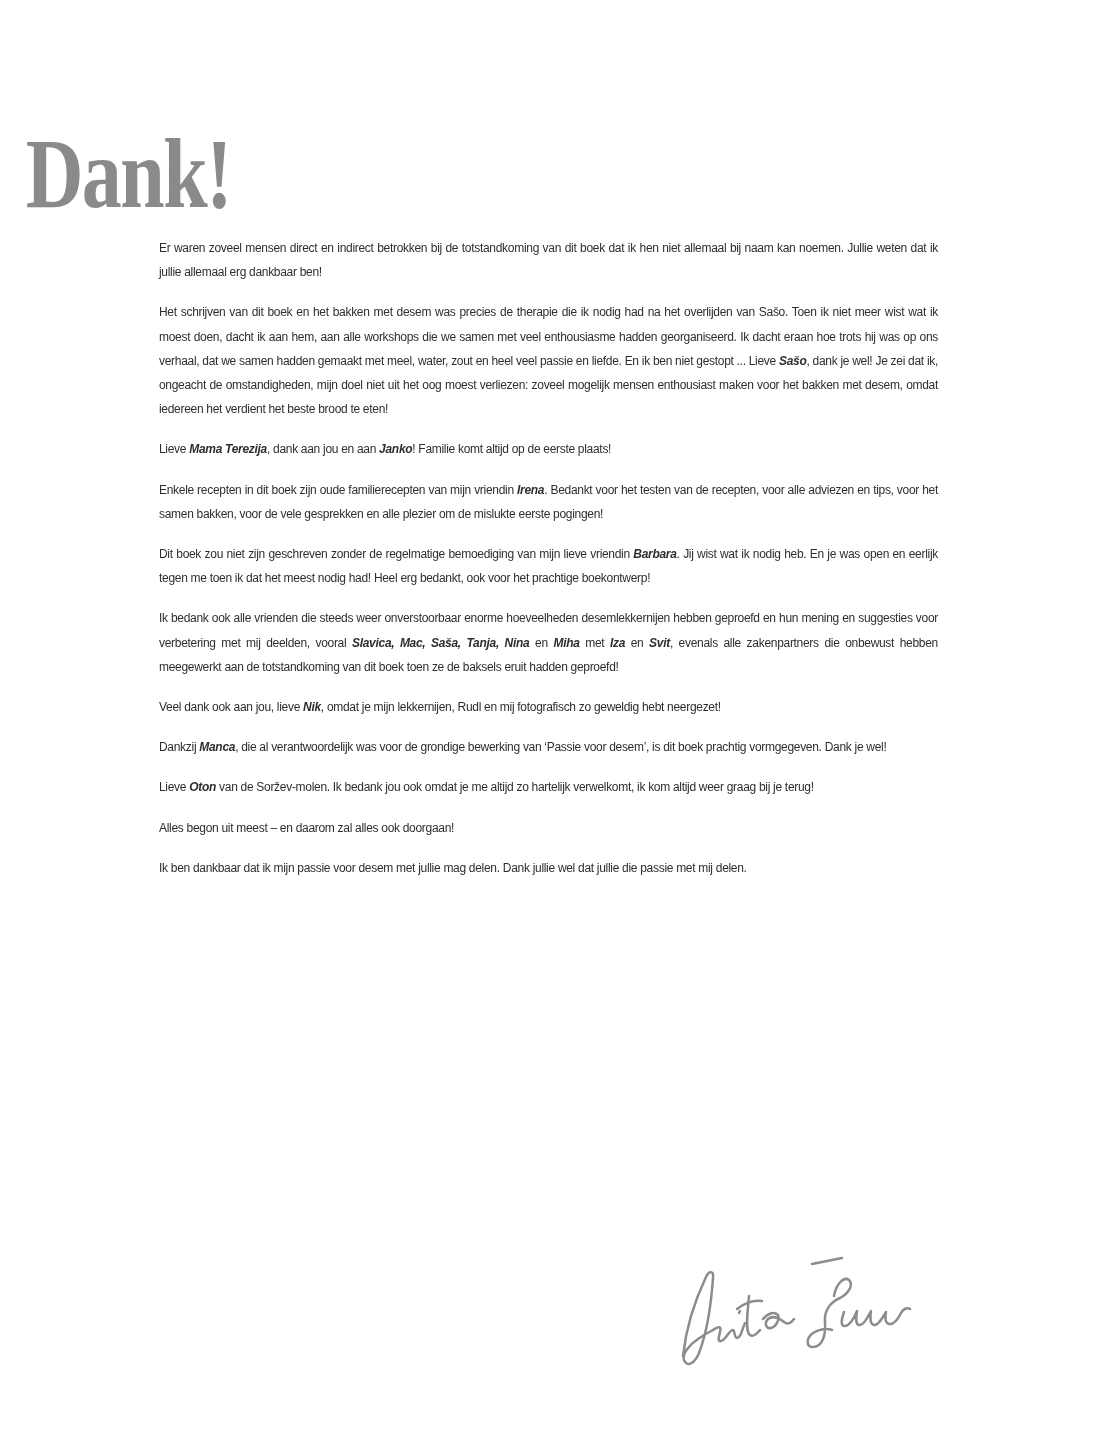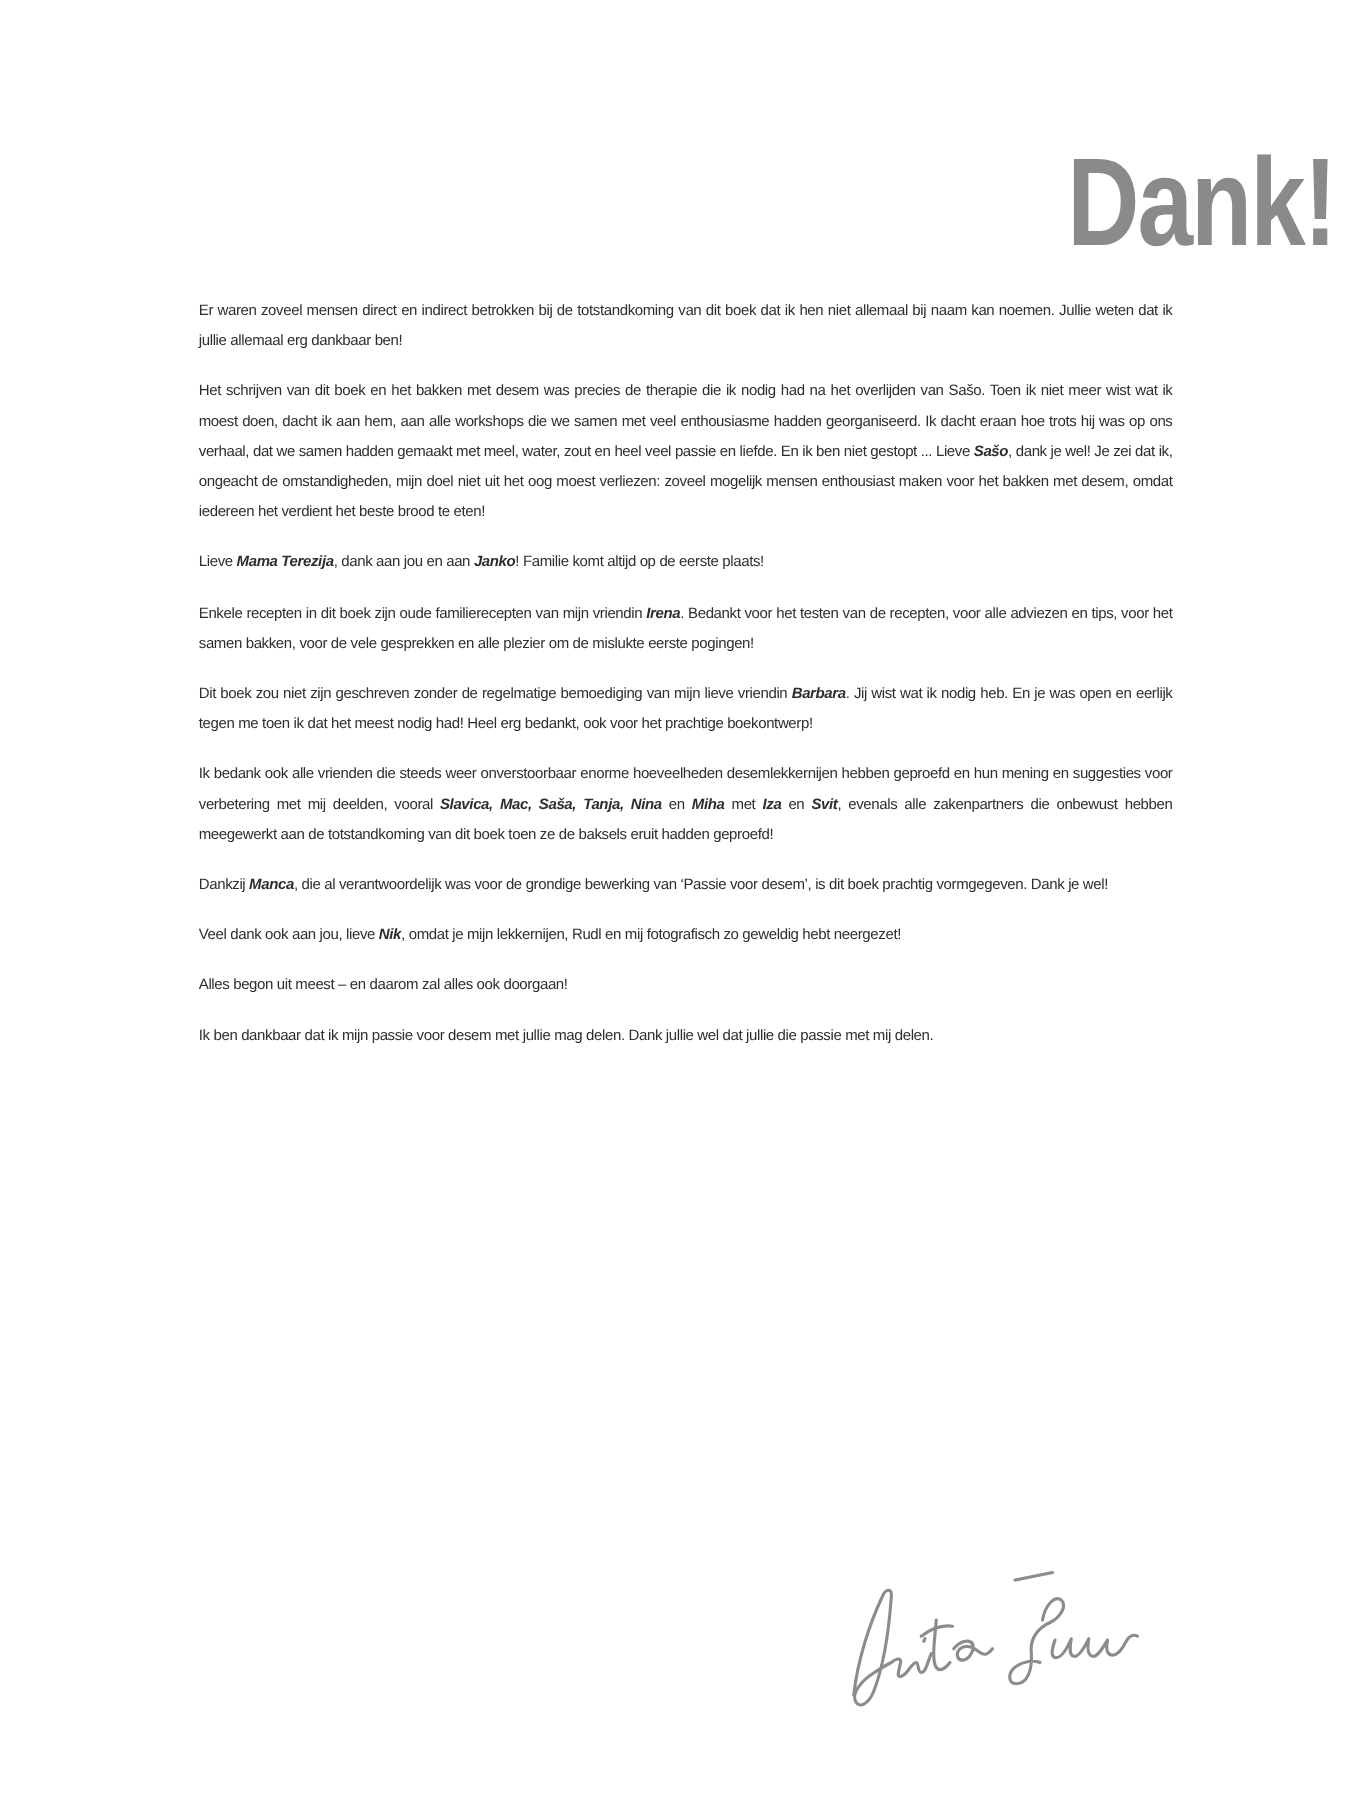--- a/index.html
+++ b/index.html
@@ -6,25 +6,26 @@
   .page {
     position: relative;
     width: 1095px;
     height: 1440px;
     background: #ffffff;
     overflow: hidden;
     font-family: "Liberation Sans", "DejaVu Sans", sans-serif;
   }
   .title-wrap {
     position: absolute;
-    top: 112px;
+    top: 124px;
     left: 0;
     width: 100%;
-    text-align: right;
+    text-align: left;
     line-height: 1;
+    font-family: Liberation Serif, serif;
   }
   .title {
     display: inline-block;
     font-size: 100px;
     font-weight: 700;
     letter-spacing: -2px;
     color: var(--title-color, #8a8a8a);
     transform: scaleX(0.80);
     transform-origin: 50% 50%;
     white-space: nowrap;
@@ -69,22 +70,23 @@
     <span class="title">Dank!</span>
   </div>
 
   <div class="text-col">
       <p>Er waren zoveel mensen direct en indirect betrokken bij de totstandkoming van dit boek dat ik hen niet allemaal bij naam kan noemen. Jullie weten dat ik jullie allemaal erg dankbaar ben!</p>
       <p>Het schrijven van dit boek en het bakken met desem was precies de therapie die ik nodig had na het overlijden van Sašo. Toen ik niet meer wist wat ik moest doen, dacht ik aan hem, aan alle workshops die we samen met veel enthousiasme hadden georganiseerd. Ik dacht eraan hoe trots hij was op ons verhaal, dat we samen hadden gemaakt met meel, water, zout en heel veel passie en liefde. En ik ben niet gestopt ... Lieve <strong class="nm">Sašo</strong>, dank je wel! Je zei dat ik, ongeacht de omstandigheden, mijn doel niet uit het oog moest verliezen: zoveel mogelijk mensen enthousiast maken voor het bakken met desem, omdat iedereen het verdient het beste brood te eten!</p>
       <p>Lieve <strong class="nm">Mama Terezija</strong>, dank aan jou en aan <strong class="nm">Janko</strong>! Familie komt altijd op de eerste plaats!</p>
       <p>Enkele recepten in dit boek zijn oude familierecepten van mijn vriendin <strong class="nm">Irena</strong>. Bedankt voor het testen van de recepten, voor alle adviezen en tips, voor het samen bakken, voor de vele gesprekken en alle plezier om de mislukte eerste pogingen!</p>
       <p>Dit boek zou niet zijn geschreven zonder de regelmatige bemoediging van mijn lieve vriendin <strong class="nm">Barbara</strong>. Jij wist wat ik nodig heb. En je was open en eerlijk tegen me toen ik dat het meest nodig had! Heel erg bedankt, ook voor het prachtige boekontwerp!</p>
       <p>Ik bedank ook alle vrienden die steeds weer onverstoorbaar enorme hoeveelheden desemlekkernijen hebben geproefd en hun mening en suggesties voor verbetering met mij deelden, vooral <strong class="nm">Slavica, Mac, Saša, Tanja, Nina</strong> en <strong class="nm">Miha</strong> met <strong class="nm">Iza</strong> en <strong class="nm">Svit</strong>, evenals alle zakenpartners die onbewust hebben meegewerkt aan de totstandkoming van dit boek toen ze de baksels eruit hadden geproefd!</p>
+      <p>Veel dank ook aan jou, lieve <strong class="nm">Nik</strong>, omdat je mijn lekkernijen, Rudl en mij fotografisch zo geweldig hebt neergezet!</p>
       <p>Dankzij <strong class="nm">Manca</strong>, die al verantwoordelijk was voor de grondige bewerking van ‘Passie voor desem’, is dit boek prachtig vormgegeven. Dank je wel!</p>
-      <p>Veel dank ook aan jou, lieve <strong class="nm">Nik</strong>, omdat je mijn lekkernijen, Rudl en mij fotografisch zo geweldig hebt neergezet!</p>
+      <p>Lieve <strong class="nm">Oton</strong> van de Soržev-molen. Ik bedank jou ook omdat je me altijd zo hartelijk verwelkomt, ik kom altijd weer graag bij je terug!</p>
       <p>Alles begon uit meest – en daarom zal alles ook doorgaan!</p>
       <p>Ik ben dankbaar dat ik mijn passie voor desem met jullie mag delen. Dank jullie wel dat jullie die passie met mij delen.</p>
     </div>
 
   <svg class="signature" viewBox="0 0 252 122" role="img" aria-label="Anita Šumer">
 
     <path d="M7,104 C10,76 20,46 30,25 C33,18 38,19 37,26 C35,54 30,83 23,101 C19,111 11,116 8,108 C6,102 13,93 22,87 C28,83 33,80 37,78"></path>
     <path d="M37,78 C42,74 46,74 44,80 C43,85 41,90 45,89 C50,88 53,78 57,78 C59,78 58,86 61,86 C65,86 66,77 69,71"></path>
     <path d="M63,61 L64,59"></path>
     <path d="M73,44 C72,58 69,76 73,82 C76,86 81,82 84,78"></path>

